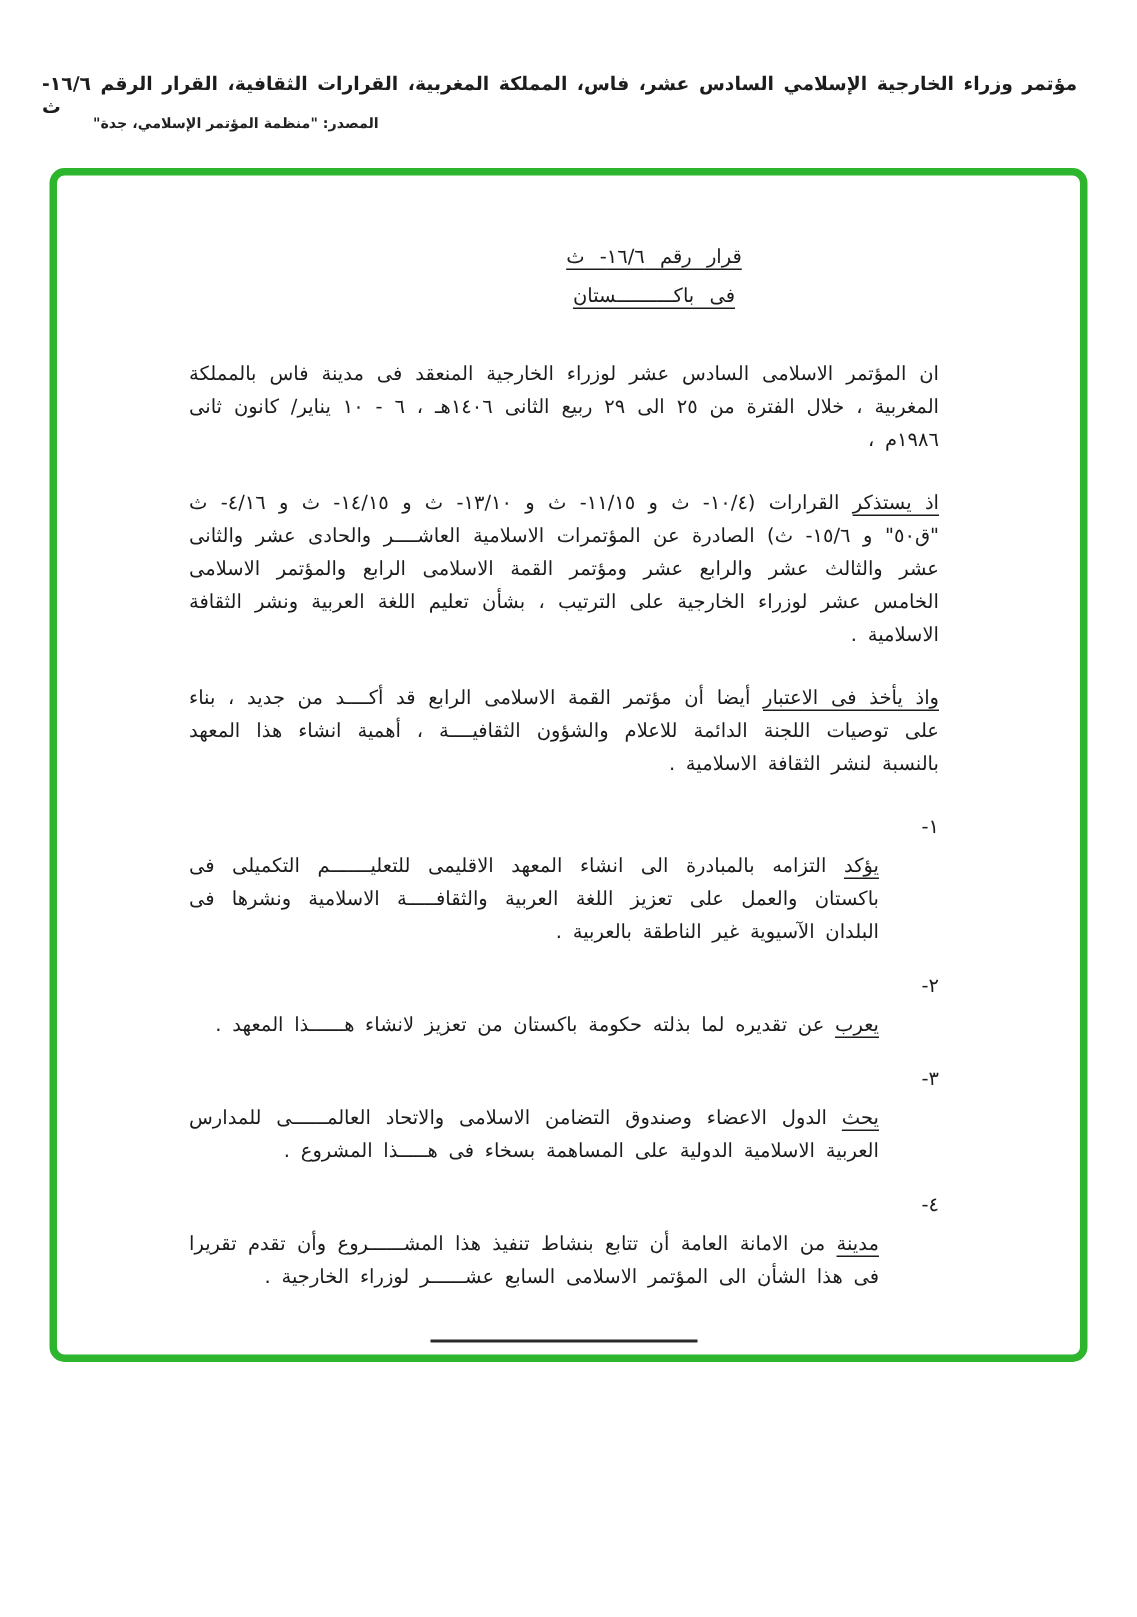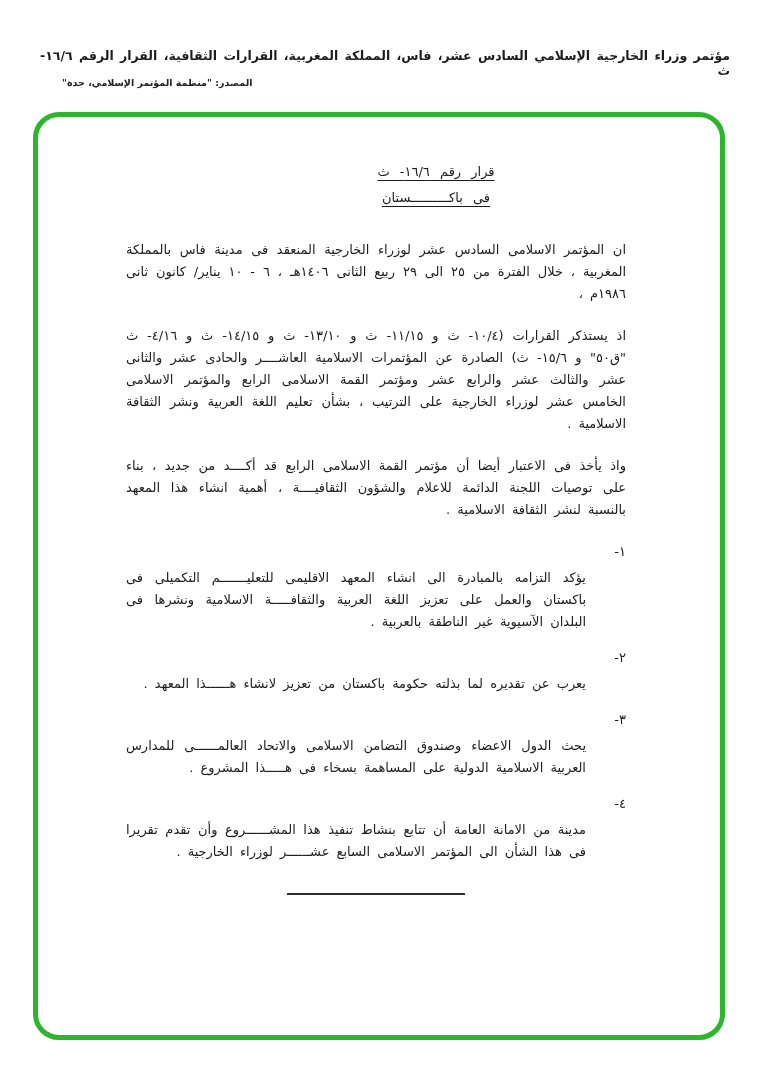--- a/index.html
+++ b/index.html
@@ -9,37 +9,37 @@
     width:758px; height:1078px;
     background:#ffffff;
     color:#1c1c1c;
     font-family:"DejaVu Sans", sans-serif;
     overflow:hidden;
   }
 
   
   .header-title {
     position:absolute; top:48px; left:28px; right:28px;
-    direction:rtl; text-align:right;
+    direction:rtl; text-align:left;
     font-size:12.5px; font-weight:bold;
     letter-spacing:0; word-spacing:2px;
   }
   .header-source {
     position:absolute; top:77px; left:62px;
     direction:rtl; text-align:left;
     font-size:9.5px; font-weight:bold;
     color:#222;
   }
 
   
   .green-frame {
     position:absolute; left:33px; top:112px;
-    width:692px; height:928px;
+    width:692px; height:796px;
     border:5px solid var(--border-green, #2db52d);
-    border-radius:26px;
+    border-radius:10px;
     background:#ffffff;
     padding-left:32px;
   }
 
   .doc {
     direction:rtl;
     padding:44px 94px 0 56px;
     font-size:13px;
     line-height:22px;
     word-spacing:3px;
@@ -56,20 +56,21 @@
     text-underline-offset:4px;
     margin-bottom:4px;
     word-spacing:6px;
   }
 
   .para {
     text-align:justify;
     margin-bottom:20px;
   }
   .lead {
+    text-decoration:underline;
     text-underline-offset:4px;
   }
 
   .items { margin-top:2px; }
   .item {
     display:flex;
     gap:14px;
     margin-bottom:14px;
   }
   .item-num { flex:0 0 26px; }

